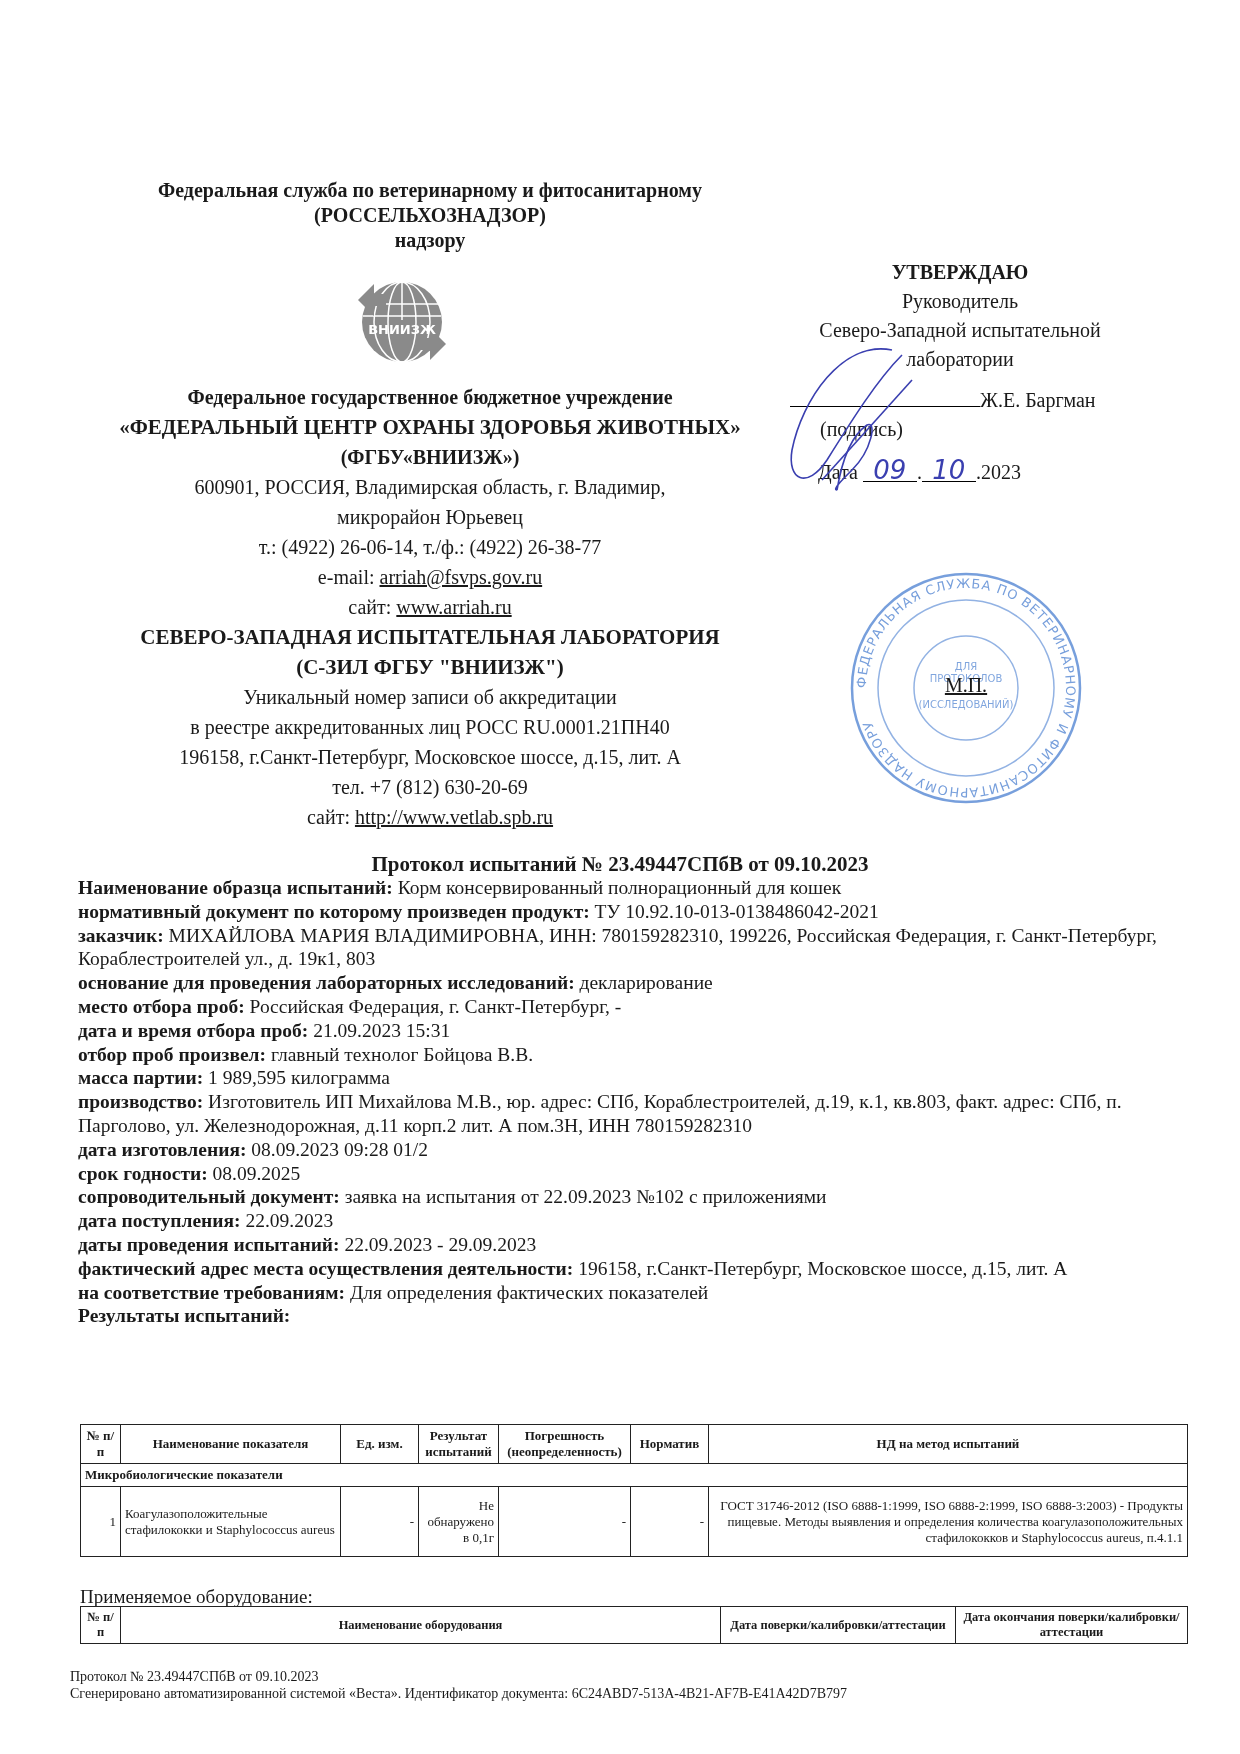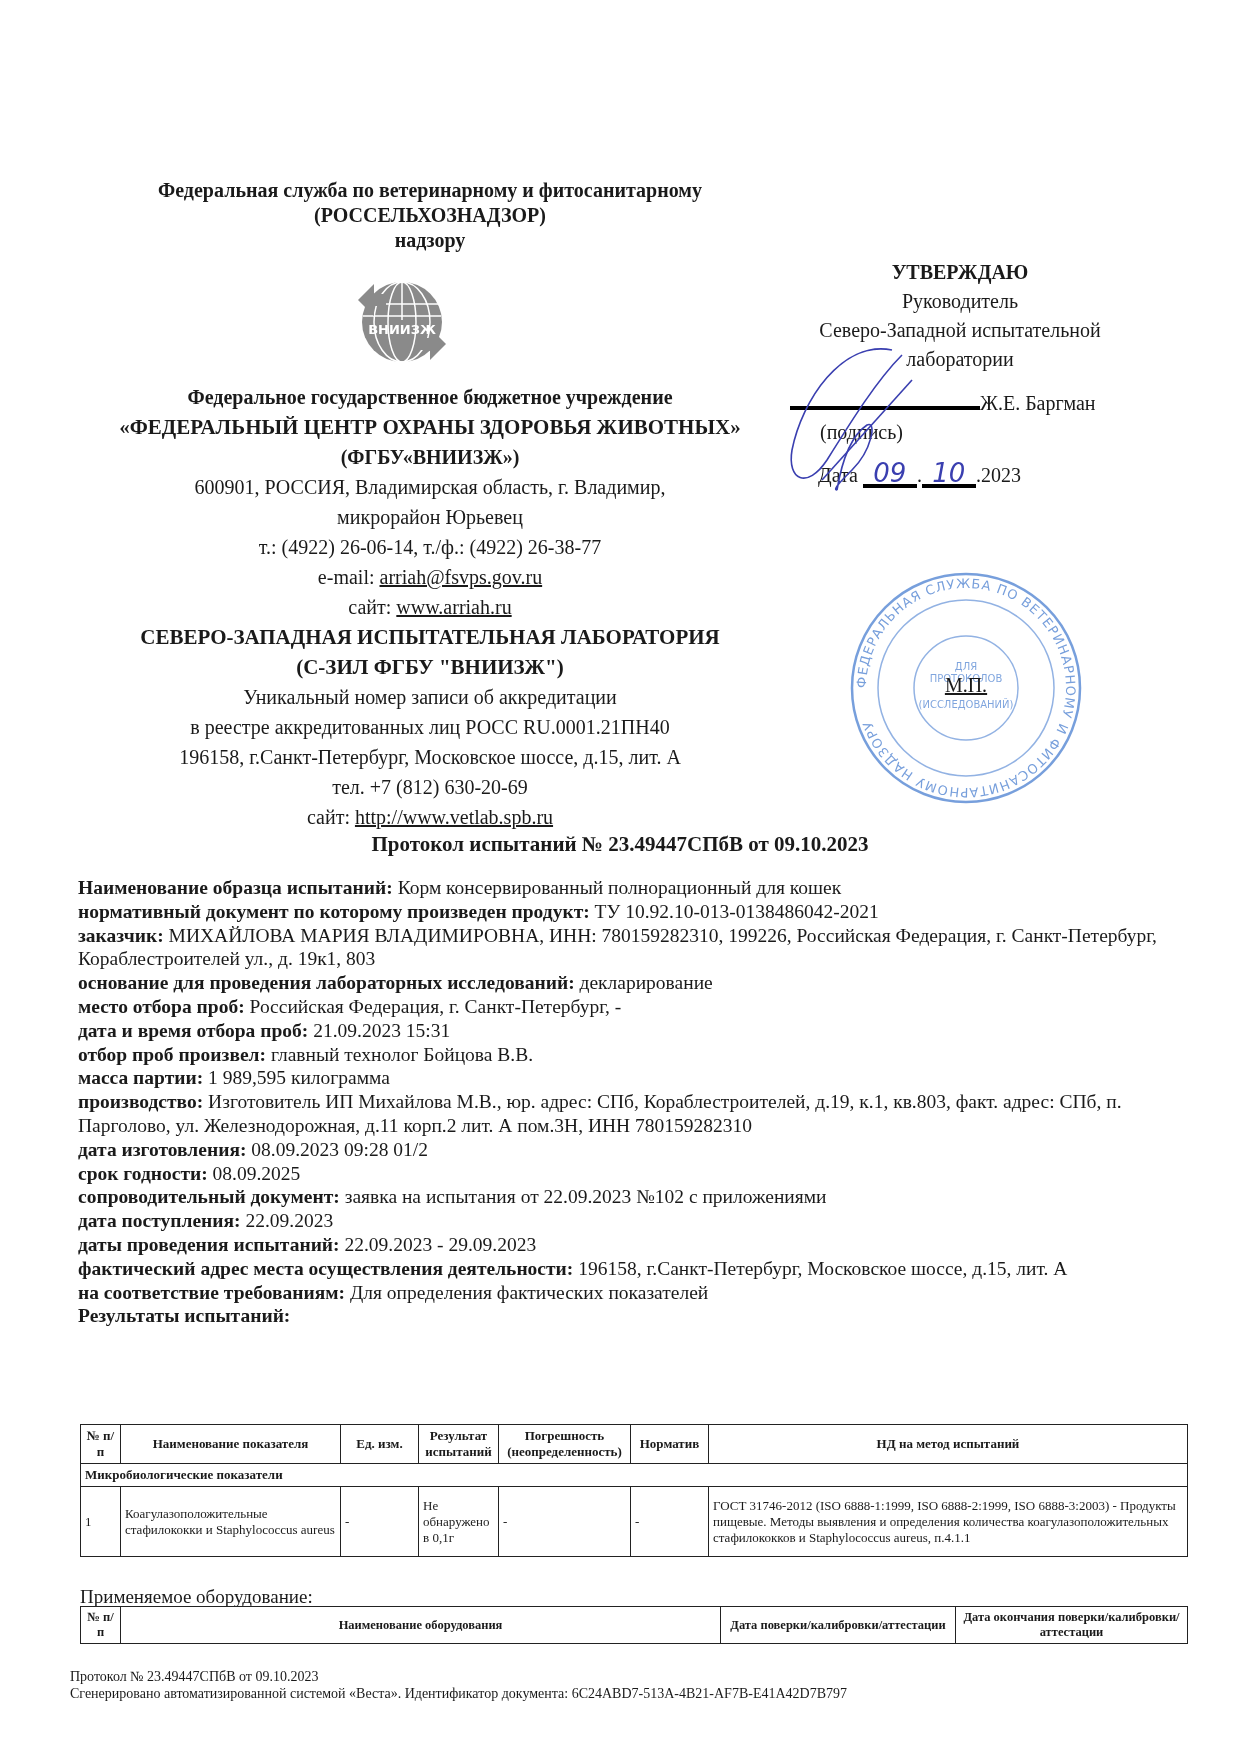--- a/index.html
+++ b/index.html
@@ -16,40 +16,40 @@
   #hdr-left { left: 100px; top: 178px; width: 660px; }
   #hdr-left .line { font-size: 20px; line-height: 25px; }
   .bigline { font-size: 20px; line-height: 30px; }
 
   
   #logo { left: 352px; top: 272px; width: 96px; height: 96px; }
 
   
   #approve { left: 790px; top: 258px; width: 340px; }
   #approve .ln { font-size: 20px; line-height: 29px; }
-  .sigline { display: inline-block; border-bottom: 4px solid #000000; }
+  .sigline { display: inline-block; border-bottom: 1px solid #000000; }
   .hand { font-family: "DejaVu Sans", sans-serif; font-style: italic; color: #3a3fb0; font-size: 26px; }
 
   #signature { left: 782px; top: 340px; width: 150px; height: 160px; }
   #stamp { left: 848px; top: 570px; width: 236px; height: 236px; }
 
   
-  #protocol-title { left: 0; width: 1240px; top: 832px; font-size: 21px; font-weight: bold; text-align: center; }
+  #protocol-title { left: 0; width: 1240px; top: 852px; font-size: 21px; font-weight: bold; text-align: center; }
 
   
   #fields { left: 78px; top: 876px; width: 1100px; }
   .field { font-size: 19.5px; line-height: 23.8px; }
   .field .k { font-weight: bold; }
 
   
   table { border-collapse: collapse; font-family: "Liberation Serif", serif; }
   #results { left: 80px; top: 1424px; width: 1108px; }
   #results th, #results td { border: 1.5px solid #222; font-size: 13px; padding: 2px 4px; }
   #results th { font-weight: bold; text-align: center; height: 34px; }
-  #results td { text-align: left; }
+  #results td { text-align: right; }
   #results .grp { text-align: left; font-weight: bold; height: 18px; }
   #results .ind { text-align: left; }
 
   #equip-title { left: 80px; top: 1586px; font-size: 19px; }
   #equip { left: 80px; top: 1606px; width: 1108px; }
   #equip th { border: 1.5px solid #222; font-size: 12.5px; font-weight: bold; text-align: center; padding: 2px 4px; height: 32px; }
 
   #footer { left: 70px; top: 1668px; font-size: 14px; line-height: 17px; }
 </style>
 </head>

